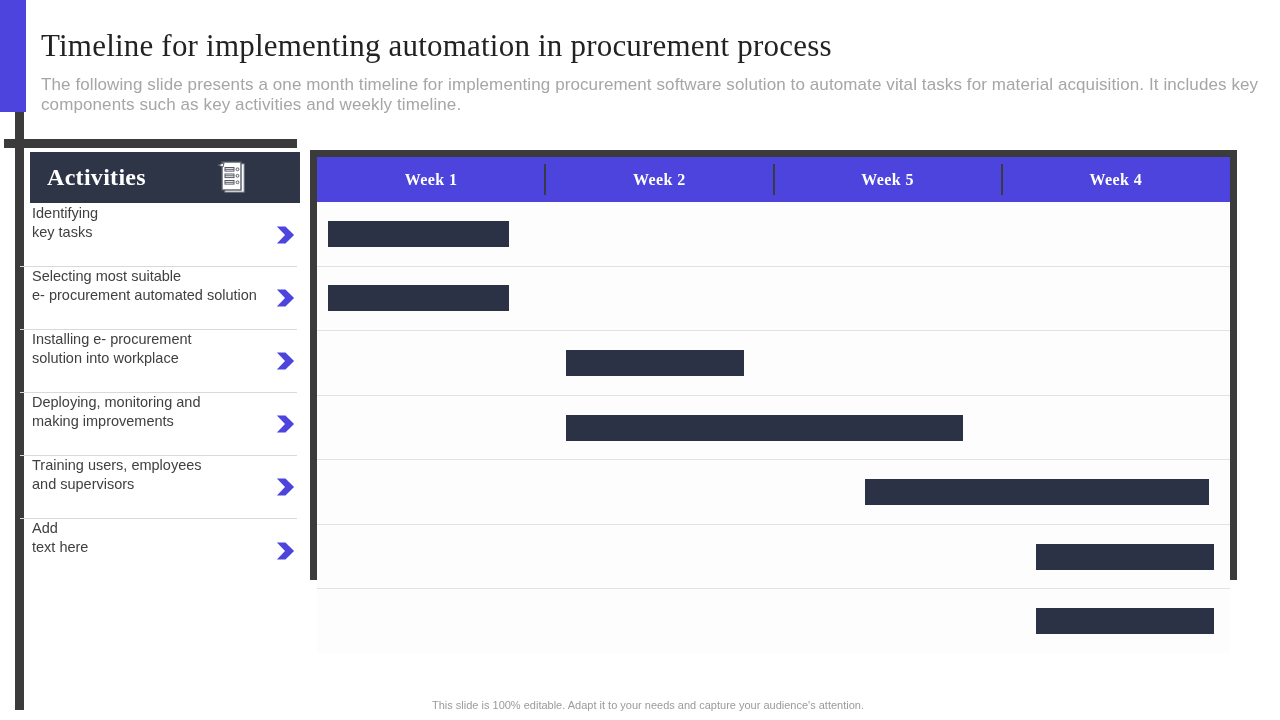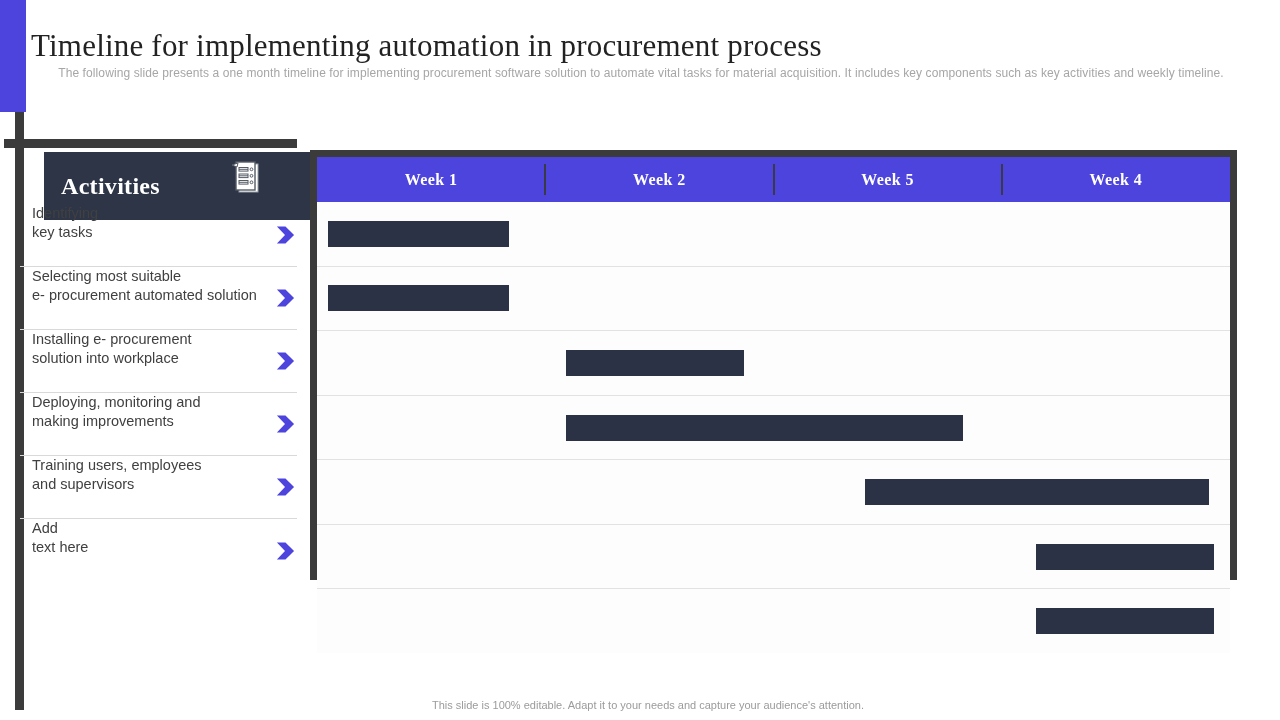--- a/index.html
+++ b/index.html
@@ -15,26 +15,26 @@
   html,body{width:1280px;height:720px;background:#fff;overflow:hidden;}
   body{font-family:"Liberation Sans",sans-serif;position:relative;}
   .slide{position:absolute;inset:0;width:1280px;height:720px;background:#fff;}
 
   
   .accent-rect{position:absolute;left:0;top:0;width:26px;height:112px;background:var(--accent-purple);}
   .accent-vline{position:absolute;left:15px;top:112px;width:9px;height:598px;background:var(--frame-dark);}
   .accent-hline{position:absolute;left:4px;top:139px;width:293px;height:9px;background:var(--frame-dark);}
 
   
-  .hdr{position:absolute;left:31px;top:28px;width:1220px;}
+  .hdr{position:absolute;left:41px;top:28px;width:1220px;}
   .hdr h1{font-family:"Liberation Serif",serif;font-weight:normal;font-size:31px;color:#222;letter-spacing:.2px;}
-  .hdr p{margin-top:2px;font-size:12px;color:var(--subtitle-gray);letter-spacing:.1px;text-align:center;}
+  .hdr p{margin-top:11px;font-size:17px;color:var(--subtitle-gray);letter-spacing:.1px;}
 
   
-  .act-head{position:absolute;left:44px;top:152px;width:270px;height:68px;background:var(--header-navy);
+  .act-head{position:absolute;left:30px;top:152px;width:270px;height:51px;background:var(--header-navy);
     display:flex;align-items:center;padding:0 17px;}
   .act-head .t{font-family:"Liberation Serif",serif;font-weight:bold;font-size:24px;color:#fff;letter-spacing:.3px;}
   .act-head .doc{position:absolute;right:48px;top:8px;}
   .act-list{position:absolute;left:20px;top:204px;width:277px;list-style:none;}
   .activity-item{position:relative;height:63px;display:flex;align-items:flex-start;padding-left:12px;}
   .activity-item:not(:last-child){border-bottom:1px solid #D9D9D9;}
   .activity-label{font-size:14.5px;line-height:19px;color:var(--text-dark);}
   .chev{position:absolute;right:2px;top:50%;transform:translateY(-50%);line-height:0;}
 
   

